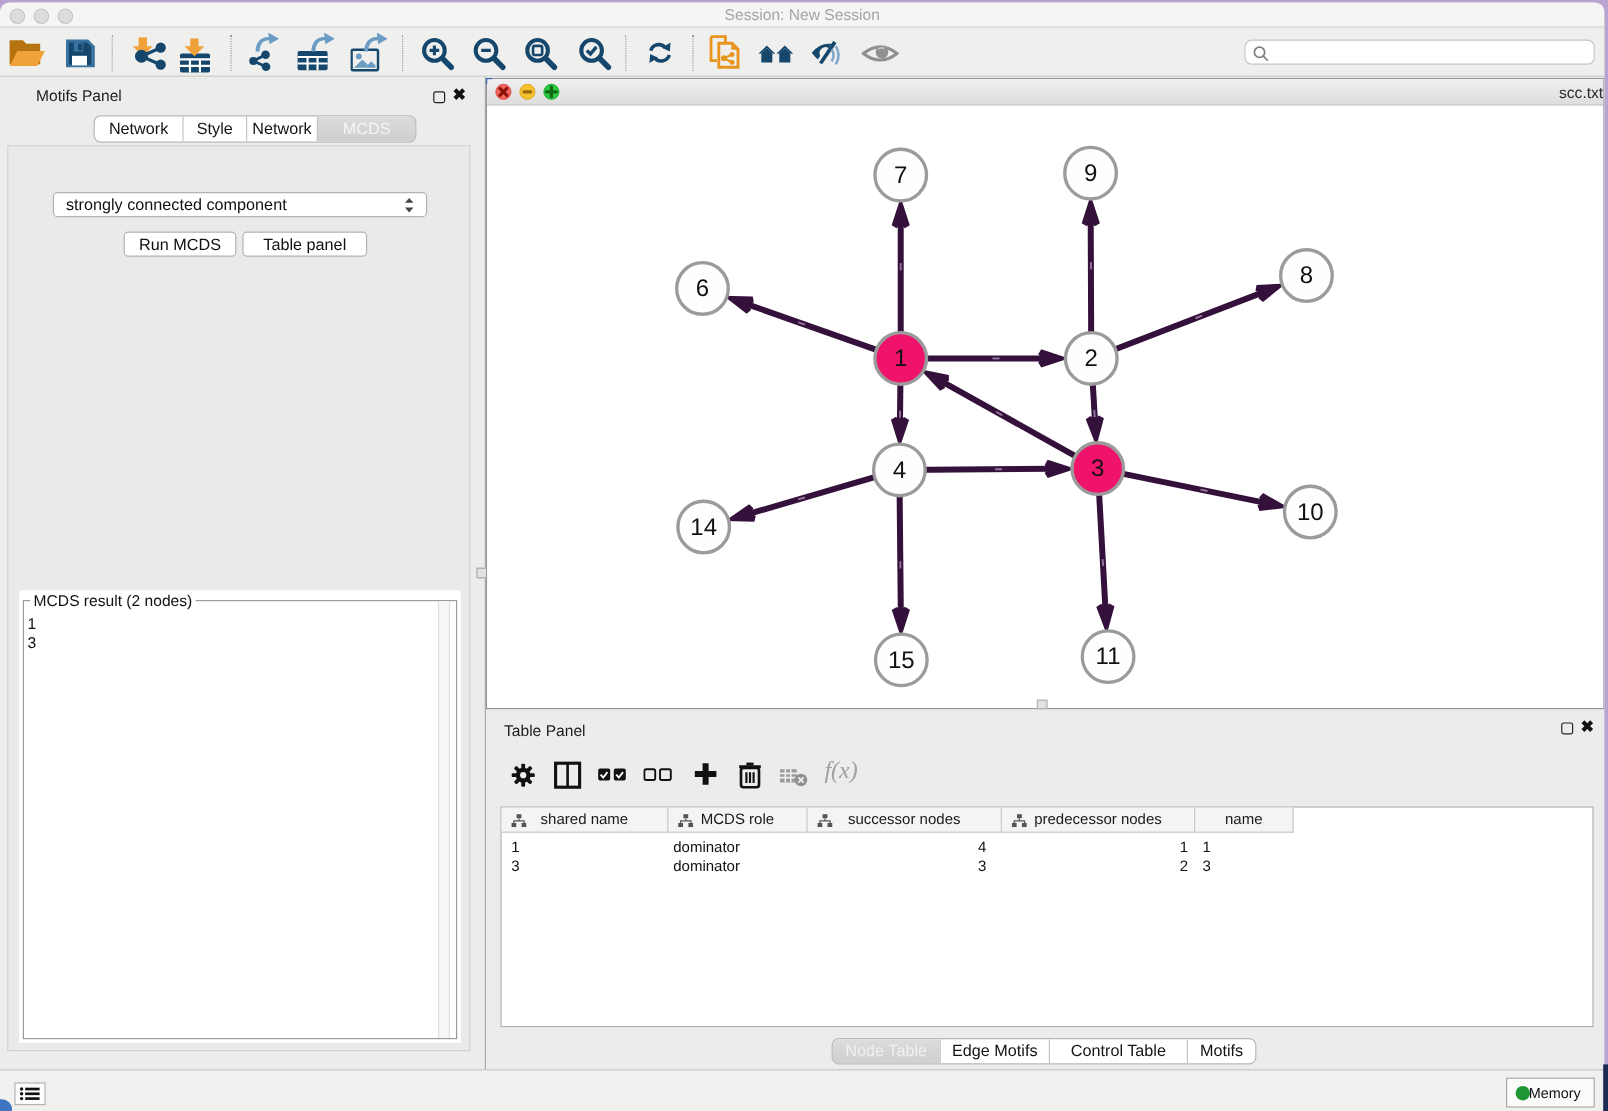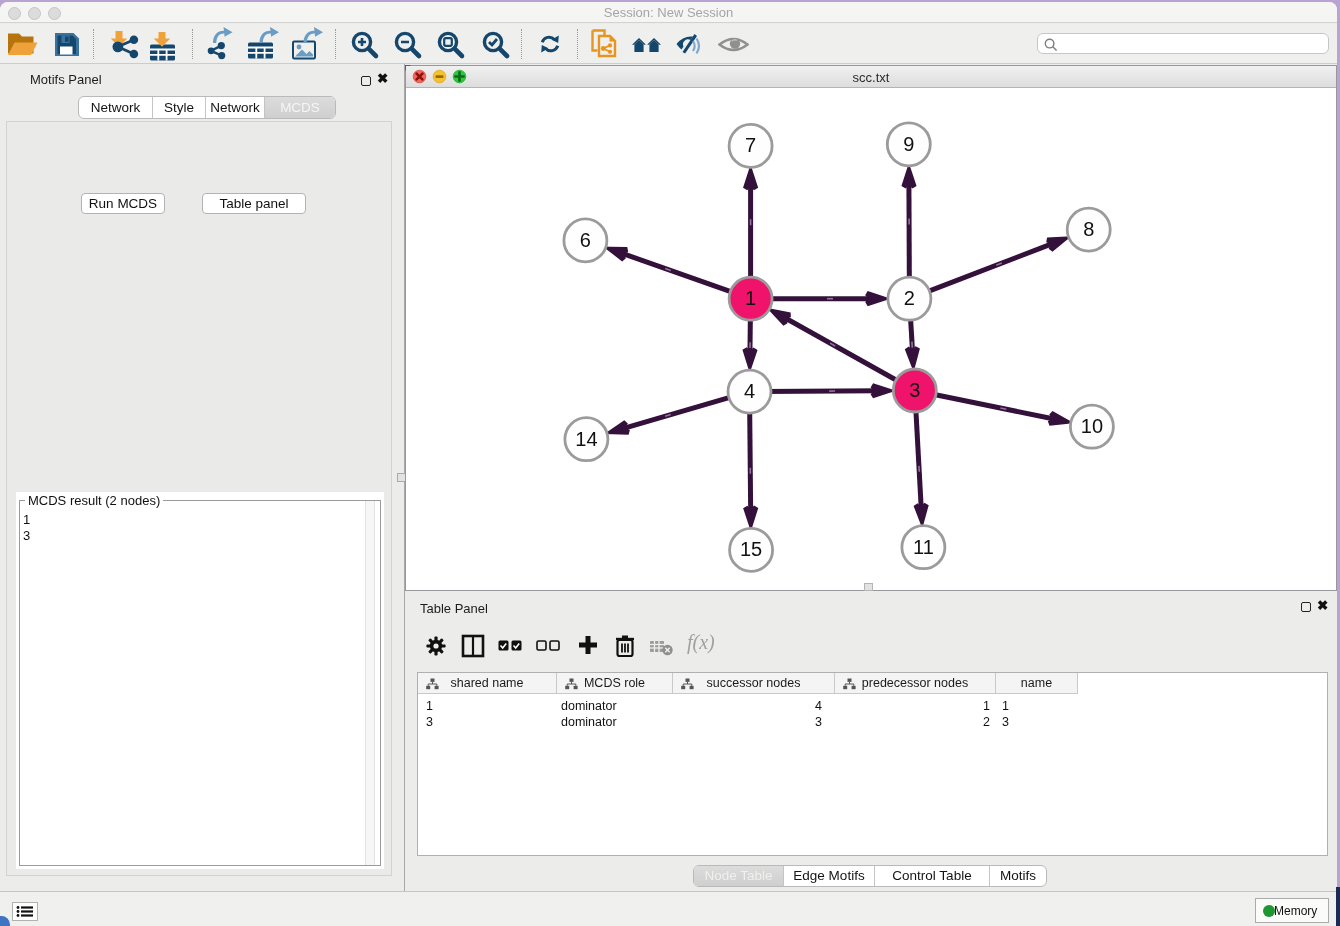--- a/index.html
+++ b/index.html
@@ -26,21 +26,21 @@
 .btn{position:absolute;top:129px;height:21px;background:#fff;border:1px solid #b3b3b3;border-radius:4px;font-size:13.5px;color:#111;text-align:center;line-height:19px}
 #resbox{position:absolute;left:16px;top:428px;width:368px;height:377px;background:#fff}
 #resbd{position:absolute;left:3px;top:8px;width:362px;height:366px;border:1px solid #9b9b9b}
 #reslb{position:absolute;left:9px;top:1px;background:#fff;padding:0 3px;font-size:13px;color:#111}
 #resbox .it{position:absolute;left:7px;font-size:13px;color:#111}
 #ressb{position:absolute;left:349px;top:9px;width:10px;height:364px;background:#f6f6f6;border-left:1px solid #e2e2e2;border-right:1px solid #e2e2e2}
 #vsplit{position:absolute;left:404px;top:62px;width:1px;height:829px;background:#a9a9a9}
 #vgrip{position:absolute;left:397px;top:471px;width:9px;height:9px;background:#e2e2e2;border:1px solid #aaa}
 #frame{position:absolute;left:405px;top:63px;width:932px;height:526px;border:1px solid #97979c;background:#fff}
 #ftb{position:absolute;left:0;top:0;width:100%;height:22px;background:linear-gradient(#f0f0f0,#dddddd);border-bottom:1px solid #b4b4b4}
-#ftitle{position:absolute;left:0;top:4px;width:100%;text-align:center;font-size:13px;color:#2c2c2c}
+#ftitle{position:absolute;left:0;top:4px;width:100%;text-align:right;font-size:13px;color:#2c2c2c}
 #canvas{position:absolute;left:0;top:22px;width:930px;height:501px;background:#fff}
 #hgrip{position:absolute;left:864px;top:581px;width:9px;height:8px;background:#e2e2e2;border:1px solid #b4b4b4}
 #tp{position:absolute;left:405px;top:595px;width:932px;height:294px}
 #tph{position:absolute;left:15px;top:4px;font-size:13px;color:#1d1d1d}
 #ttb .ic{position:absolute;top:0}
 #tbl{position:absolute;left:12px;top:75px;width:911px;height:184px;background:#fff;border:1px solid #b0b0b0}
 #thead{position:absolute;left:0;top:0;height:21px;background:#f4f4f4;border-bottom:1px solid #c9c9c9}
 .th{position:absolute;top:0;height:21px;border-right:1px solid #c9c9c9;font-size:12.5px;color:#1a1a1a;text-align:center;line-height:21px}
 .td{position:absolute;font-size:12.5px;color:#111}
 #btabs{position:absolute;left:288px;top:268px;height:22px;display:flex;border:1px solid #b9b9b9;border-radius:6px;overflow:hidden;background:#fff}
@@ -211,24 +211,30 @@
       </div>
     </div>
 <div id="cp">
  <div id="cph">Motifs Panel</div>
  <div class="flt" style="left:361px;top:12px"></div>
  <div class="clx" style="left:377px;top:6px">✖</div>
  <div id="tabs">
   <div style="width:73px">Network</div>
         <div style="width:53px">Style</div>
         <div style="width:59px">Network</div>
-        <div class="sel" style="width:71px">MCDS</div>
+        <div class="sel" style="width:82px">MCDS</div>
  </div>
  <div id="inset"></div>
- <div class="btn" style="left:81px;width:84px">Run MCDS</div>
+ <div id="combo">strongly connected component
+   <svg style="position:absolute;right:9px;top:3px" width="10" height="14" viewBox="0 0 10 14">
+          <path d="M1.5 5 L5 1 L8.5 5 z" fill="#444"></path>
+          <path d="M1.5 9 L5 13 L8.5 9 z" fill="#444"></path>
+        </svg>
+ </div>
+ <div class="btn" style="left:103px;width:94px">Run MCDS</div>
  <div class="btn" style="left:202px;width:104px">Table panel</div>
  <div id="resbox">
    <div id="resbd"></div>
    <div id="ressb"></div>
    <div id="reslb">MCDS result (2 nodes)</div>
    <div class="it" style="top:20px">1</div>
    <div class="it" style="top:36px">3</div>
  </div>
 </div>
 <div id="vsplit"></div>

